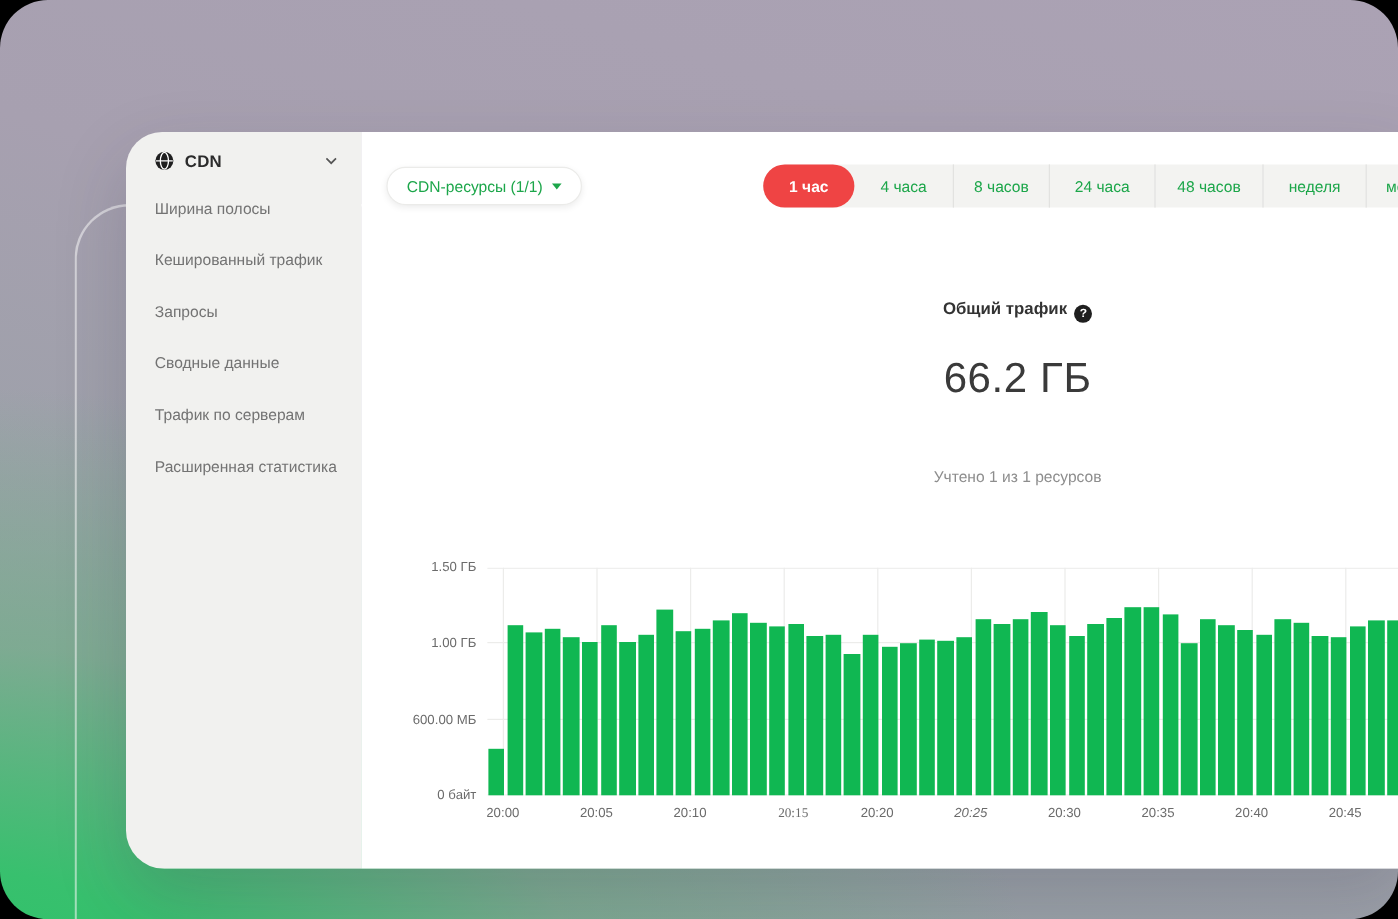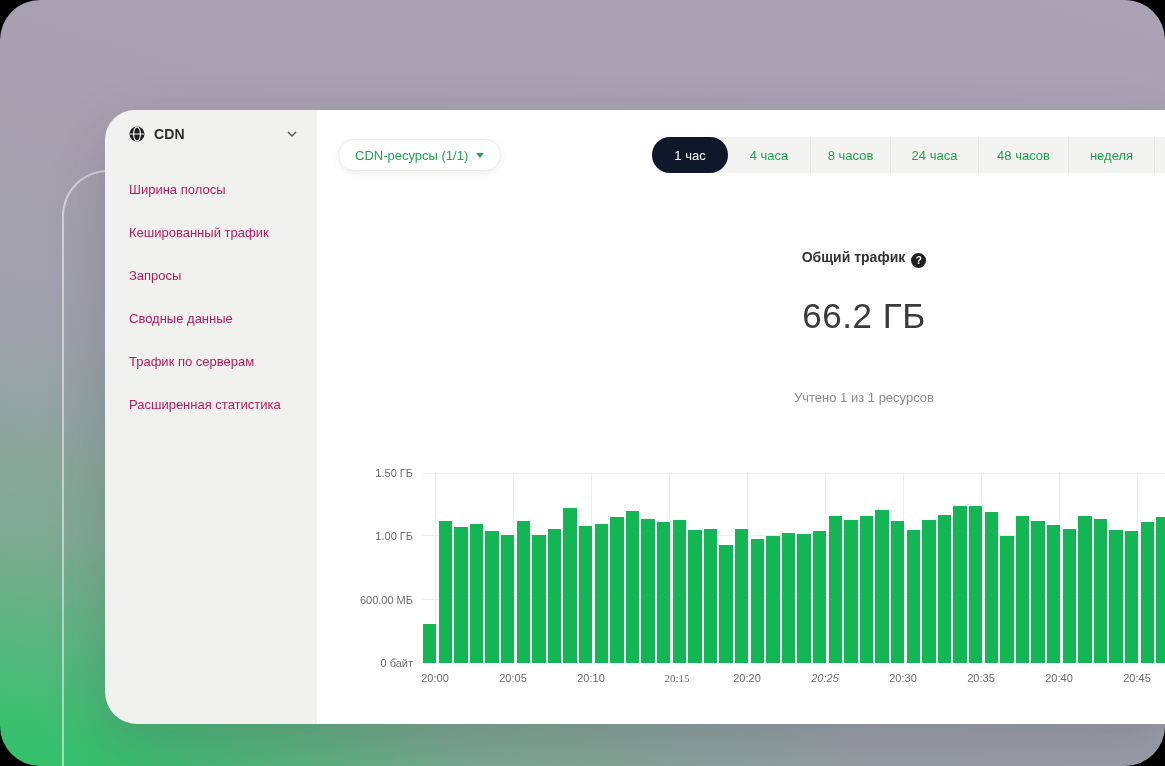--- a/index.html
+++ b/index.html
@@ -19,44 +19,44 @@
     border-top-left-radius:46px;
   }
 
   .window{
     position:absolute;left:105px;top:110px;width:1070px;height:614px;
     display:flex;border-radius:30px 0 0 32px;overflow:hidden;
     box-shadow:0 24px 60px rgba(40,40,60,.18);
   }
 
   
-  .sidebar{width:212px;flex:none;background:#f1f1ef;display:flex;flex-direction:column;gap:16px;}
+  .sidebar{width:196px;flex:none;background:#f1f1ef;display:flex;flex-direction:column;}
   .sb-head{display:flex;align-items:center;gap:9px;padding:16px 20px 0 24px;cursor:pointer;}
   .sb-head-label{font-size:14px;color:#2b2b2b;font-weight:bold;letter-spacing:.2px;}
   .sb-chevron{margin-left:auto;display:flex;align-items:center;}
   .sb-nav{margin-top:10px;}
-  .sb-item{height:43px;display:flex;align-items:center;padding:0 24px;font-size:13px;color:#be185d;cursor:pointer;white-space:nowrap;}
+  .sb-item{height:43px;display:flex;align-items:center;padding:0 24px;font-size:13px;color:#737373;cursor:pointer;white-space:nowrap;}
   .sb-item.active{color:#2e2e2e;font-weight:bold;}
 
   
   .content{flex:1;background:#fff;position:relative;}
 
   .pill{
     position:absolute;left:21px;top:29px;height:32px;padding:0 16px;
     border-radius:16px;background:#fff;border:1px solid #ebebe9;
     box-shadow:0 2px 6px rgba(0,0,0,.08);
     display:flex;align-items:center;font-size:13px;color:#1ca64a;cursor:pointer;font-family:inherit;
   }
   .caret{width:0;height:0;border-left:4px solid transparent;border-right:4px solid transparent;border-top:5px solid #1ca64a;margin-left:8px;}
 
   .tabs{position:absolute;left:335px;top:27px;height:36px;display:flex;background:#f3f3f1;border-radius:18px 0 0 18px;}
   .tab{border:none;background:transparent;font-family:inherit;font-size:13px;color:#1ca64a;
        display:flex;align-items:center;justify-content:center;cursor:pointer;padding:0;}
   .tab + .tab{border-left:1px solid #e2e2e0;text-align:center;}
-  .tab.active{background:#0f172a;color:#fff;border-radius:18px;}
+  .tab.active{background:#ef4444;color:#fff;border-radius:18px;font-weight:bold;}
   .tab.active + .tab{border-left:none;}
   .tab:nth-child(1){width:76px}.tab:nth-child(2){width:82px}.tab:nth-child(3){width:80px}
   .tab:nth-child(4){width:88px}.tab:nth-child(5){width:90px}.tab:nth-child(6){width:86px}
   .tab:nth-child(7){width:70px}
 
   .stats{position:absolute;left:347px;top:0;width:400px;height:330px;}
   .stats-title{position:absolute;top:139px;width:100%;text-align:center;font-size:14px;color:#333;font-weight:bold;}
   .help-icon{display:inline-block;width:15px;height:15px;border-radius:50%;background:#1f1f1f;color:#fff;
              font-size:10px;font-weight:bold;line-height:15px;text-align:center;margin-left:6px;vertical-align:-2px;cursor:pointer;}
   .stats-value{position:absolute;top:186px;width:100%;text-align:center;font-size:35px;color:#3a3a3a;letter-spacing:.5px;}

